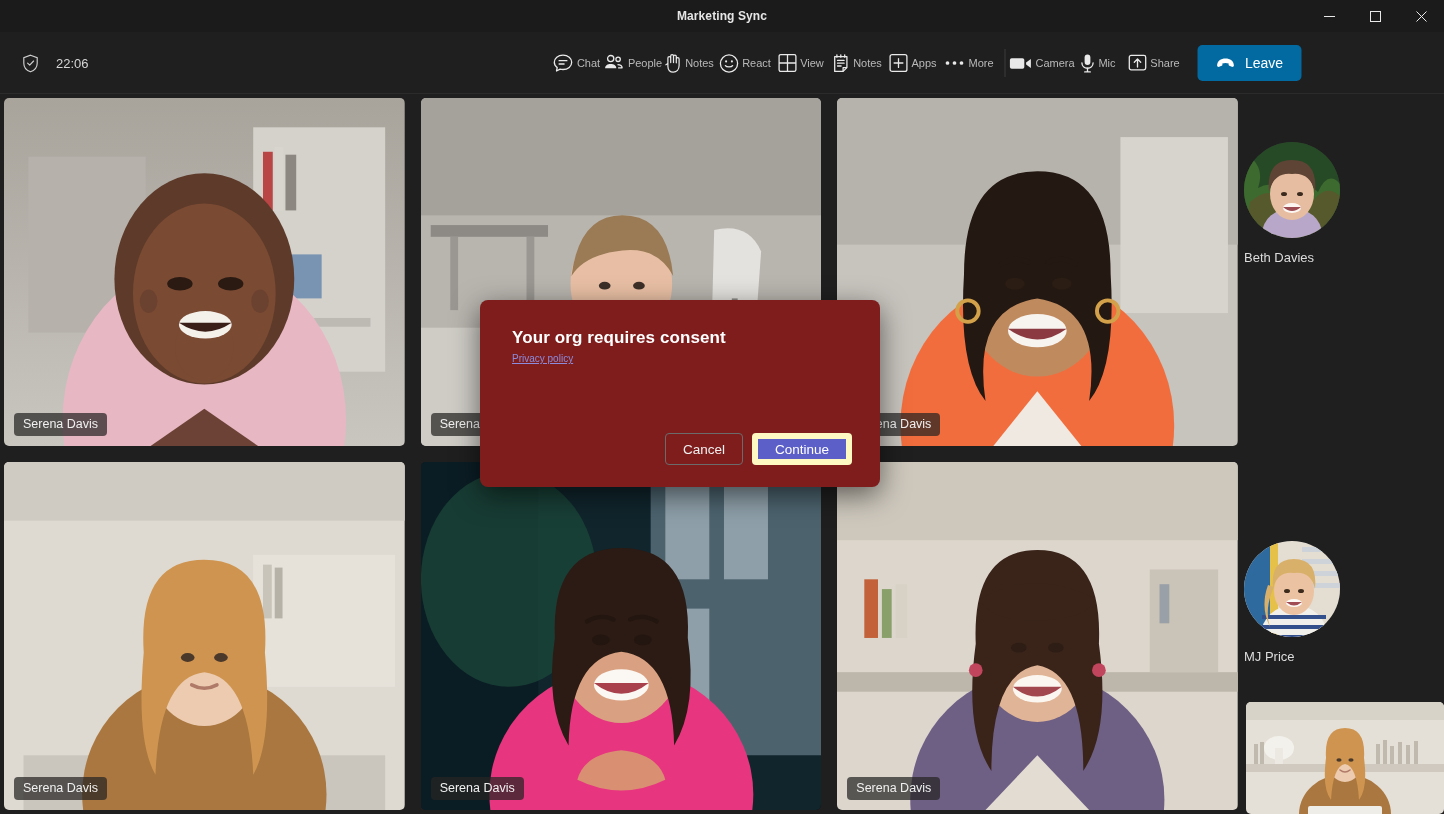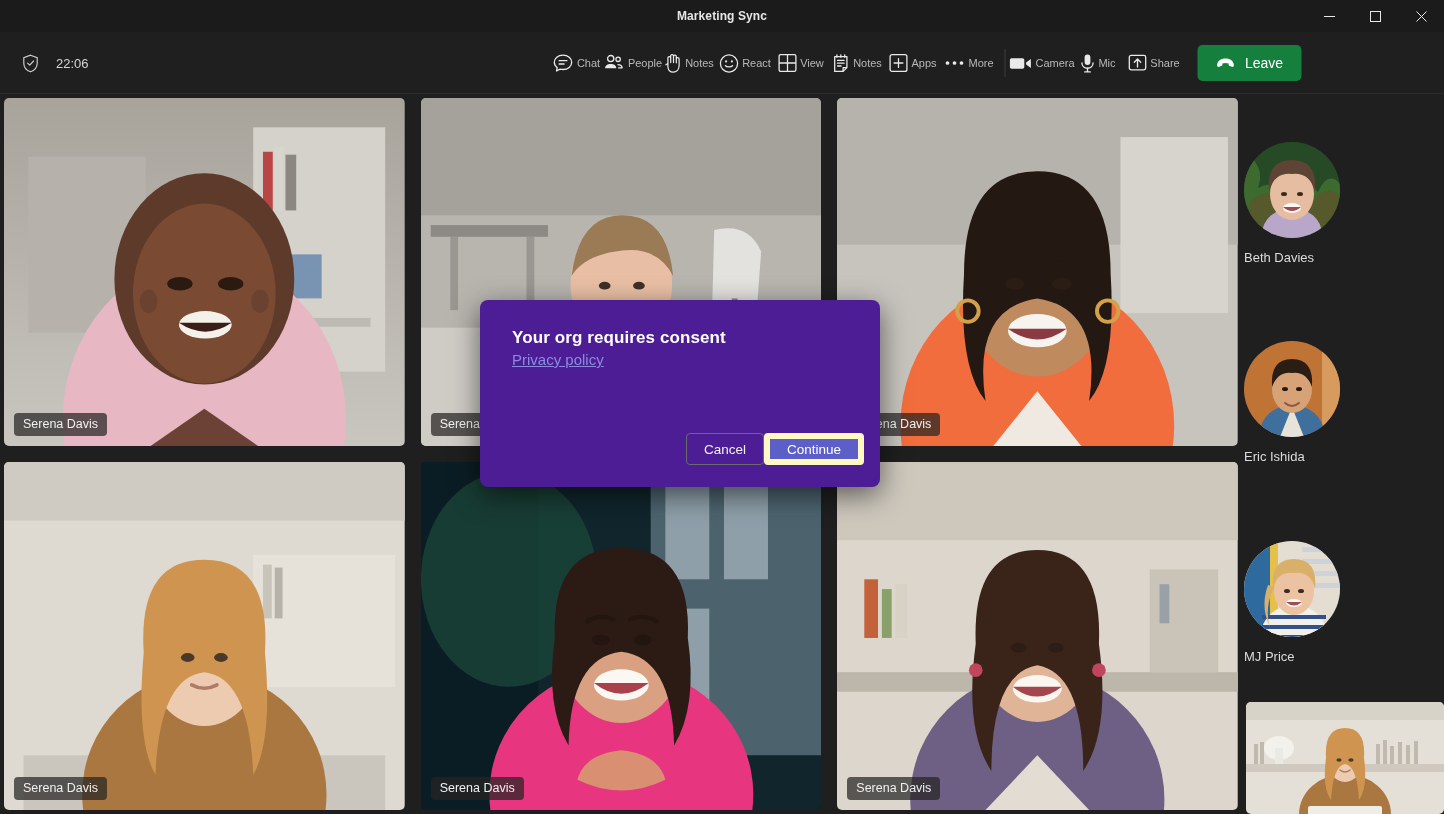--- a/index.html
+++ b/index.html
@@ -62,21 +62,21 @@
     height: 22px; display: flex; align-items: center; justify-content: center;
     color: #e9e9e9;
   }
   .tool-lbl { font-size: 11px; color: #b9b9b9; line-height: 12px; }
   .divider {
     width: 1px; height: 28px; background: #3d3d3d; margin: 0 8px;
   }
   .leave-btn {
     margin-left: 16px;
     height: 36px; min-width: 104px; padding: 0 16px;
-    background: #15803d; border: none; border-radius: 5px;
+    background: #0369a1; border: none; border-radius: 5px;
     color: #fff; font-size: 14px;
     display: flex; align-items: center; justify-content: center; gap: 9px;
     cursor: pointer; font-family: "Liberation Sans", sans-serif;
   }
 
   
   .stage {
     position: absolute; top: 98px; left: 4px;
     width: 1234px; height: 712px;
     display: grid;
@@ -119,41 +119,41 @@
     position: absolute; left: 2px; bottom: 0;
     width: 198px; height: 112px;
     border-radius: 5px; overflow: hidden; background: #111;
   }
   .selfview > div { position: absolute; inset: 0; }
 
   
   .dialog {
     position: absolute; left: 480px; top: 300px;
     width: 400px; height: 187px;
-    background: #4c1d95;
+    background: #7f1d1d;
     border-radius: 8px;
     box-shadow: 0 8px 28px rgba(0,0,0,.55);
     padding: 28px 32px 22px 32px;
   }
   .dlg-title {
     font-size: 17px; font-weight: bold; color: #ffffff;
     letter-spacing: .1px;
   }
   .dlg-body {
     margin-top: 11px; font-size: 13.5px; color: #d0d0d0;
     line-height: 20px; max-width: 322px;
   }
   .dlg-link {
     display: inline-block; margin-top: 3px;
-    font-size: 15px; color: #8b8cde;
+    font-size: 10px; color: #8b8cde;
     text-decoration: underline; cursor: pointer; text-align: right;
   }
   .dlg-actions {
-    position: absolute; right: 16px; bottom: 22px;
-    display: flex; 
+    position: absolute; right: 28px; bottom: 22px;
+    display: flex; gap: 9px;
   }
   .btn {
     height: 32px; padding: 0 17px; border-radius: 4px;
     font-size: 13.5px; cursor: pointer;
     font-family: "Liberation Sans", sans-serif;
     display: flex; align-items: center; justify-content: center;
   }
   .btn-secondary {
     background: transparent; border: 1px solid #6b6b6b; color: #f0f0f0;
   }
@@ -503,38 +503,20 @@
           <ellipse cx="40" cy="52" rx="3" ry="2" fill="#3b2a1e"></ellipse>
           <ellipse cx="56" cy="52" rx="3" ry="2" fill="#3b2a1e"></ellipse>
           <ellipse cx="48" cy="66" rx="9" ry="5" fill="#fbf6f1"></ellipse>
           <path d="M39 65 Q48 73 57 65" fill="#9c4b52"></path>
         </svg>
       </div>
     </div>
     <div class="roster-name">Beth Davies</div>
   </div>
 
-  <div class="roster-item" style="top:247px">
-    <div class="avatar">
-      <div>
-        <svg width="96" height="96" viewBox="0 0 96 96">
-          <rect width="96" height="96" fill="#bf7436"></rect>
-          <rect x="78" y="0" width="18" height="96" fill="#d89b5e"></rect>
-          <ellipse cx="48" cy="92" rx="32" ry="28" fill="#3f6f9c"></ellipse>
-          <path d="M48 66 L36 96 H60 Z" fill="#e8e3da"></path>
-          <ellipse cx="48" cy="48" rx="20" ry="24" fill="#d8a277"></ellipse>
-          <path d="M28 46 q-2 -28 20 -28 q22 0 20 28 q-6 -16 -20 -14 q-14 -2 -20 14z" fill="#2a1d13"></path>
-          <ellipse cx="41" cy="48" rx="3" ry="2" fill="#251a12"></ellipse>
-          <ellipse cx="55" cy="48" rx="3" ry="2" fill="#251a12"></ellipse>
-          <path d="M41 62 Q48 68 55 62" stroke="#8a5a44" stroke-width="2" fill="none" stroke-linecap="round"></path>
-        </svg>
-      </div>
-    </div>
-    <div class="roster-name">Eric Ishida</div>
-  </div>
 
   <div class="roster-item" style="top:447px">
     <div class="avatar">
       <div>
         <svg width="96" height="96" viewBox="0 0 96 96">
           <rect width="96" height="96" fill="#e3ddd2"></rect>
           <rect x="0" y="0" width="26" height="96" fill="#2f6a9e"></rect>
           <rect x="26" y="0" width="8" height="96" fill="#e5c14a"></rect>
           <g fill="#cdd3d8">
             <rect x="58" y="6" width="38" height="5"></rect>

